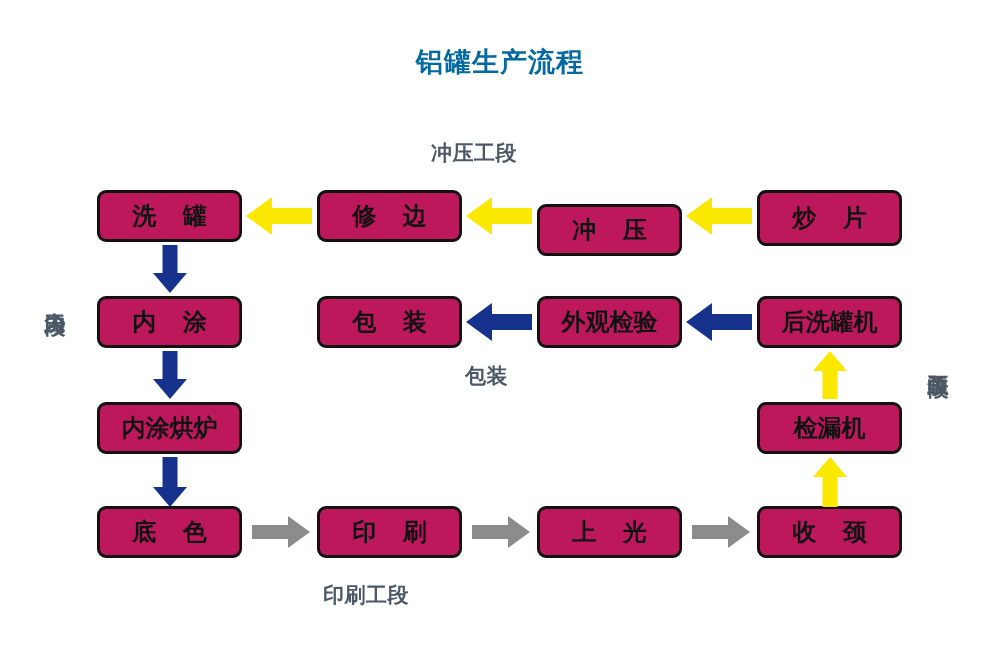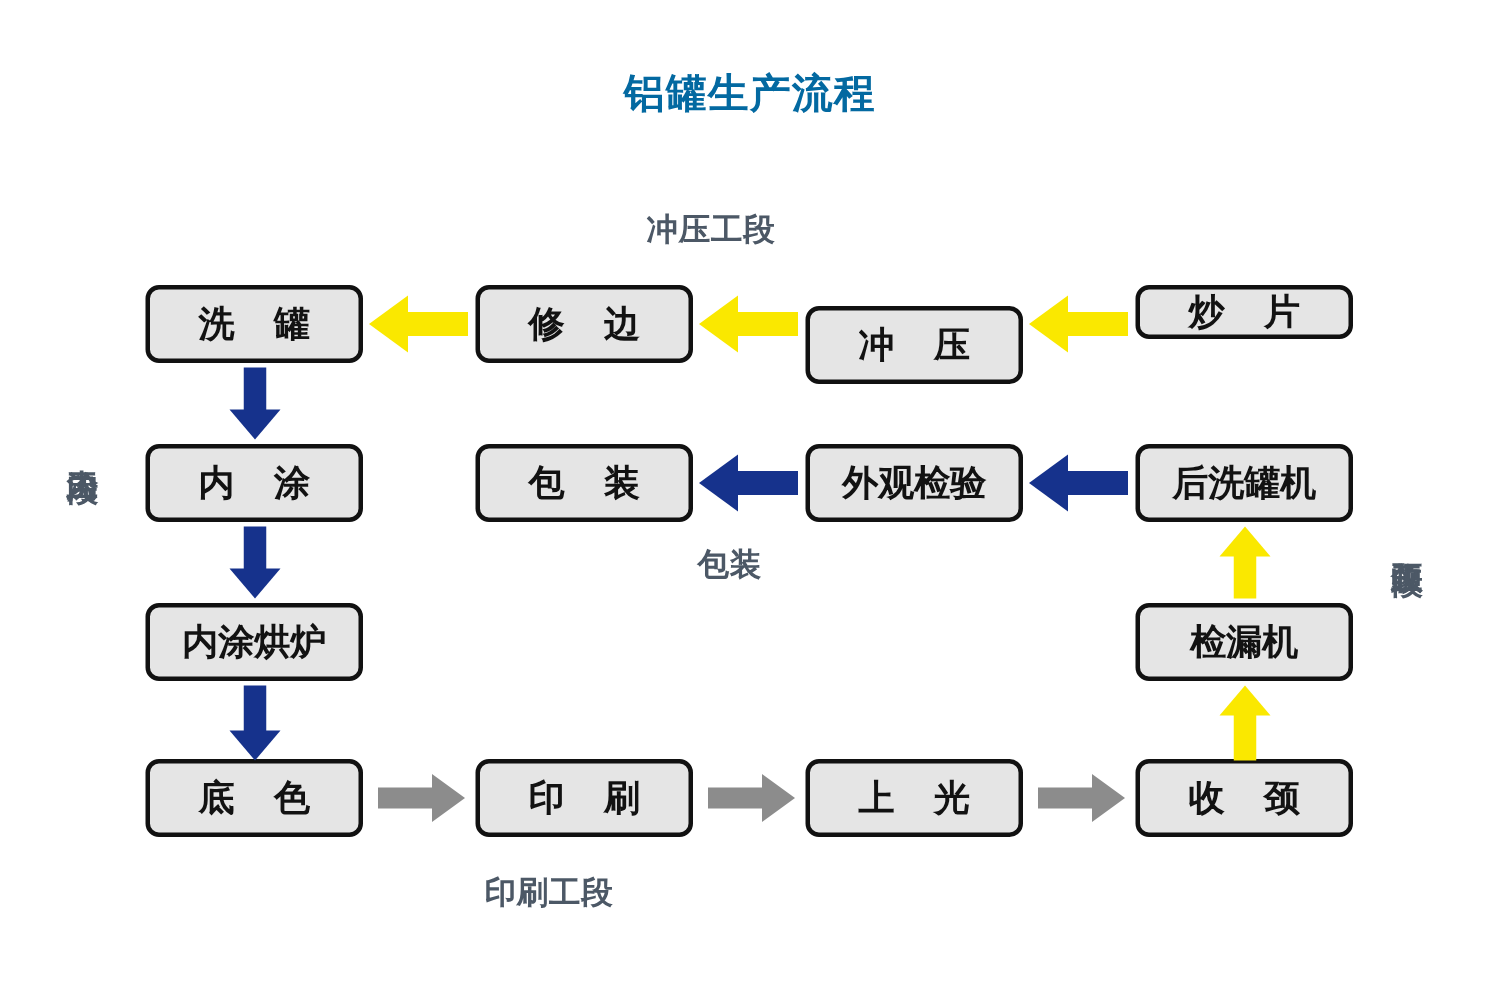--- a/index.html
+++ b/index.html
@@ -30,21 +30,21 @@
     color: #0369a1;
     letter-spacing: 1px;
   }
 
   
   .node {
     position: absolute;
     box-sizing: border-box;
     border: 3.5px solid #111111;
     border-radius: 9px;
-    background: #e5e5e5;
+    background: #be185d;
     display: flex;
     align-items: center;
     justify-content: center;
     font-size: 24px;
     font-weight: 700;
     color: #121212;
     line-height: 1;
   }
   .node.spaced { letter-spacing: 9px; text-indent: 9px; }
 
@@ -148,21 +148,21 @@
   <div class="seglabel" style="left:431px; top:139px;">冲压工段</div>
 
   <div class="seglabel" style="left:465px; top:362px;">包装</div>
 
   <div class="seglabel" style="left:323px; top:581px;">印刷工段</div>
 
   <div class="seglabel vertical" style="left:41px; top:296px;">内涂工段</div>
 
   <div class="seglabel vertical" style="left:924px; top:358px;">收颈工段</div>
 
-  <div class="node spaced" style="left:757px; top:190px; width:145px; height:36px;">炒 片</div>
+  <div class="node spaced" style="left:757px; top:190px; width:145px; height:56px;">炒 片</div>
 
   <div class="arrow arrow-left" style="left:686px; top:195px; width:66px; height:42px;">
     <div class="shaft" style="width:46px; background:#FAE800;"></div>
     <div class="head" style="border-right:26px solid #FAE800;"></div>
   </div>
 
   <div class="node spaced" style="left:537px; top:204px; width:145px; height:52px;">冲 压</div>
 
   <div class="arrow arrow-left" style="left:466px; top:195px; width:66px; height:42px;">
     <div class="shaft" style="width:46px; background:#FAE800;"></div>

